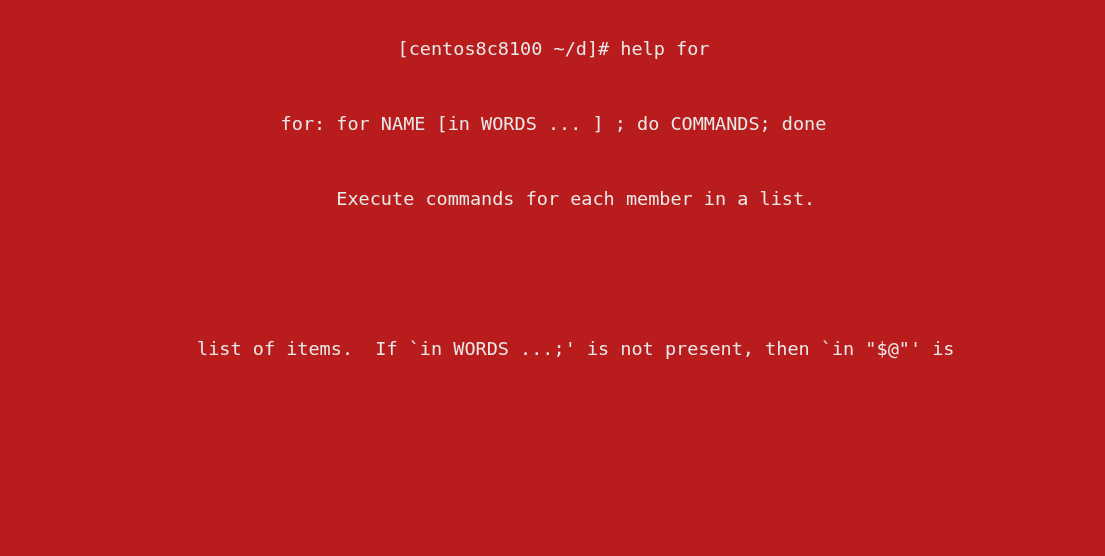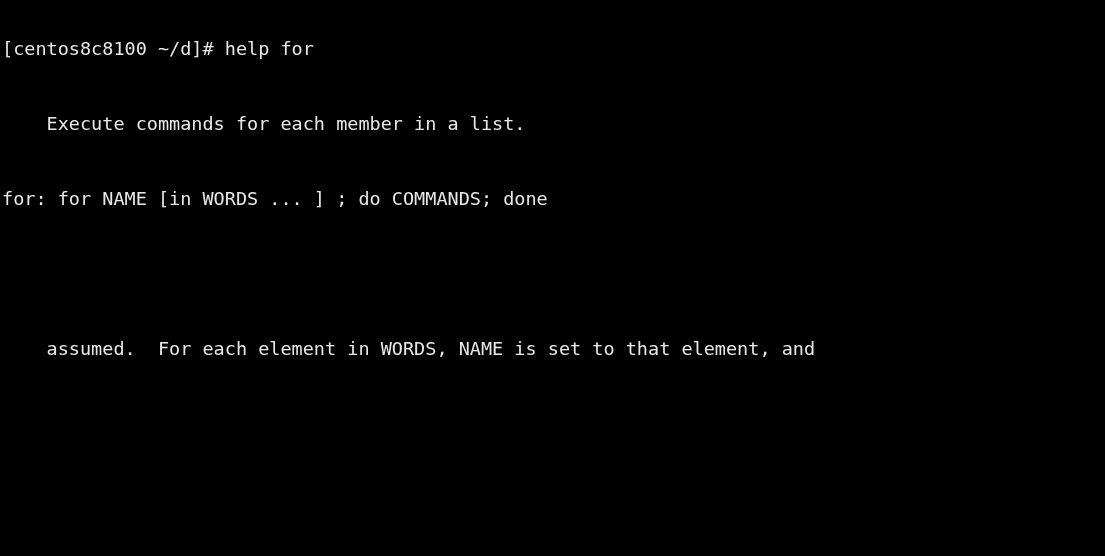--- a/index.html
+++ b/index.html
@@ -9,29 +9,30 @@
     background: #333333;
   }
   body {
     width: 1105px;
     height: 556px;
     overflow: hidden;
   }
   #terminal {
     width: 1105px;
     height: 556px;
-    background: #000000;
+    background: #b91c1c;
     color: #e8e8e8;
     font-family: "DejaVu Sans Mono", "Liberation Mono", monospace;
     font-size: 18.5px;
     line-height: 25px;
     position: relative;
     overflow: hidden;
     box-sizing: border-box;
     padding: 12px;
+    text-align: center;
   }
   
   #screen {
     position: absolute;
     left: 2px;
     top: -14px;
     width: 1103px;
     white-space: pre;
     letter-spacing: 0;
   }
@@ -44,24 +45,24 @@
   .blank {
     height: 25px;
   }
 </style>
 </head>
 <body>
 
 <div id="terminal">
   <div id="screen">
     <div class="line">[centos8c8100 ~/d]# help for</div>
+    <div class="line">for: for NAME [in WORDS ... ] ; do COMMANDS; done</div>
     <div class="line">    Execute commands for each member in a list.</div>
-    <div class="line">for: for NAME [in WORDS ... ] ; do COMMANDS; done</div>
     <div class="line blank"></div>
-    <div class="line">    assumed.  For each element in WORDS, NAME is set to that element, and</div>
+    <div class="line">    list of items.  If `in WORDS ...;' is not present, then `in "$@"' is</div>
     
     
     
     
     
     
     
     
     
     

